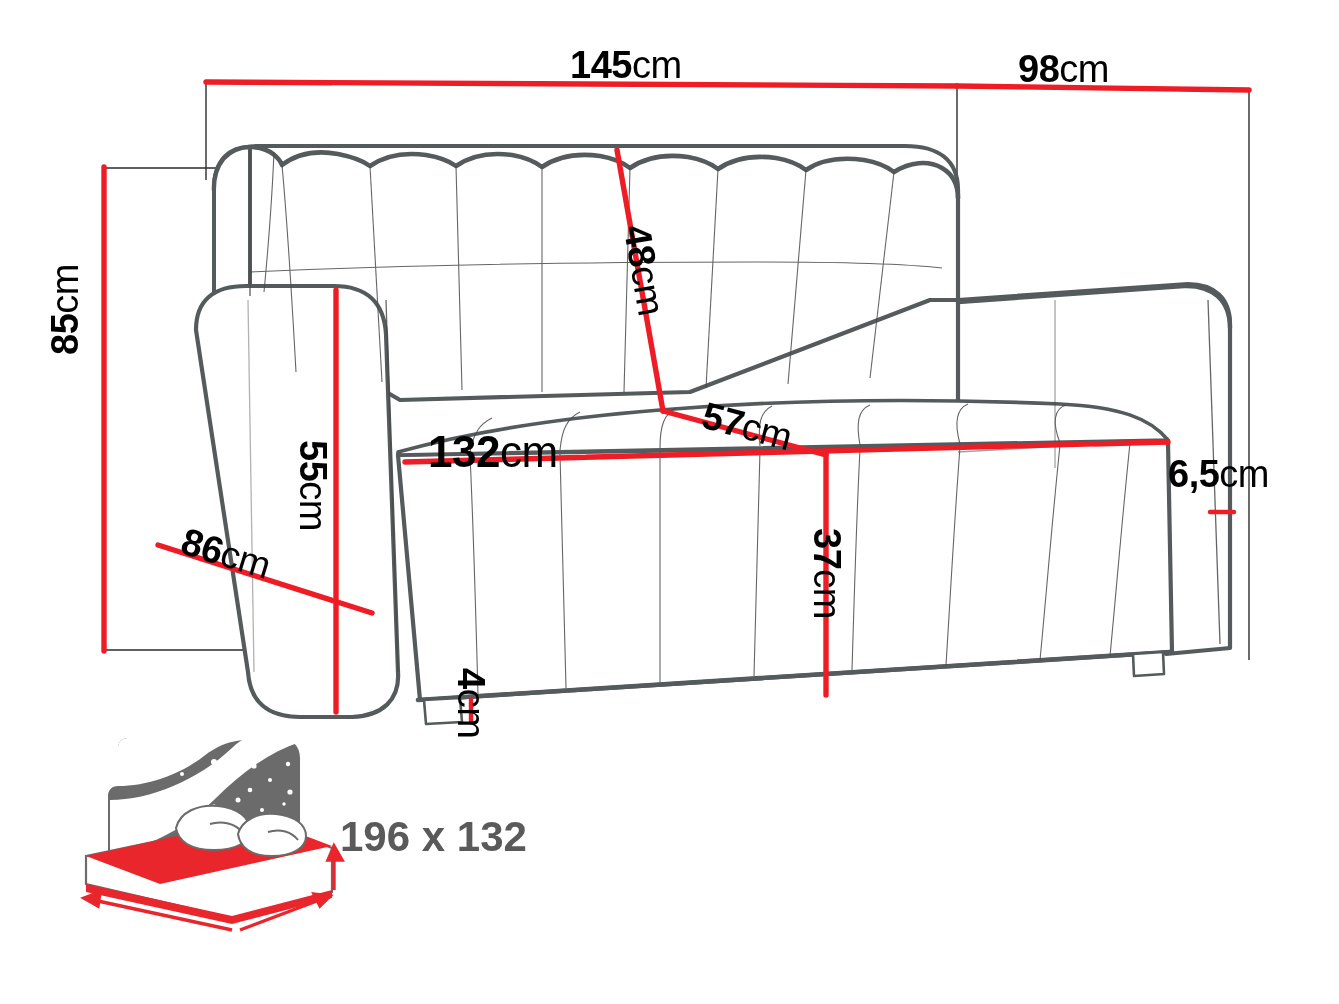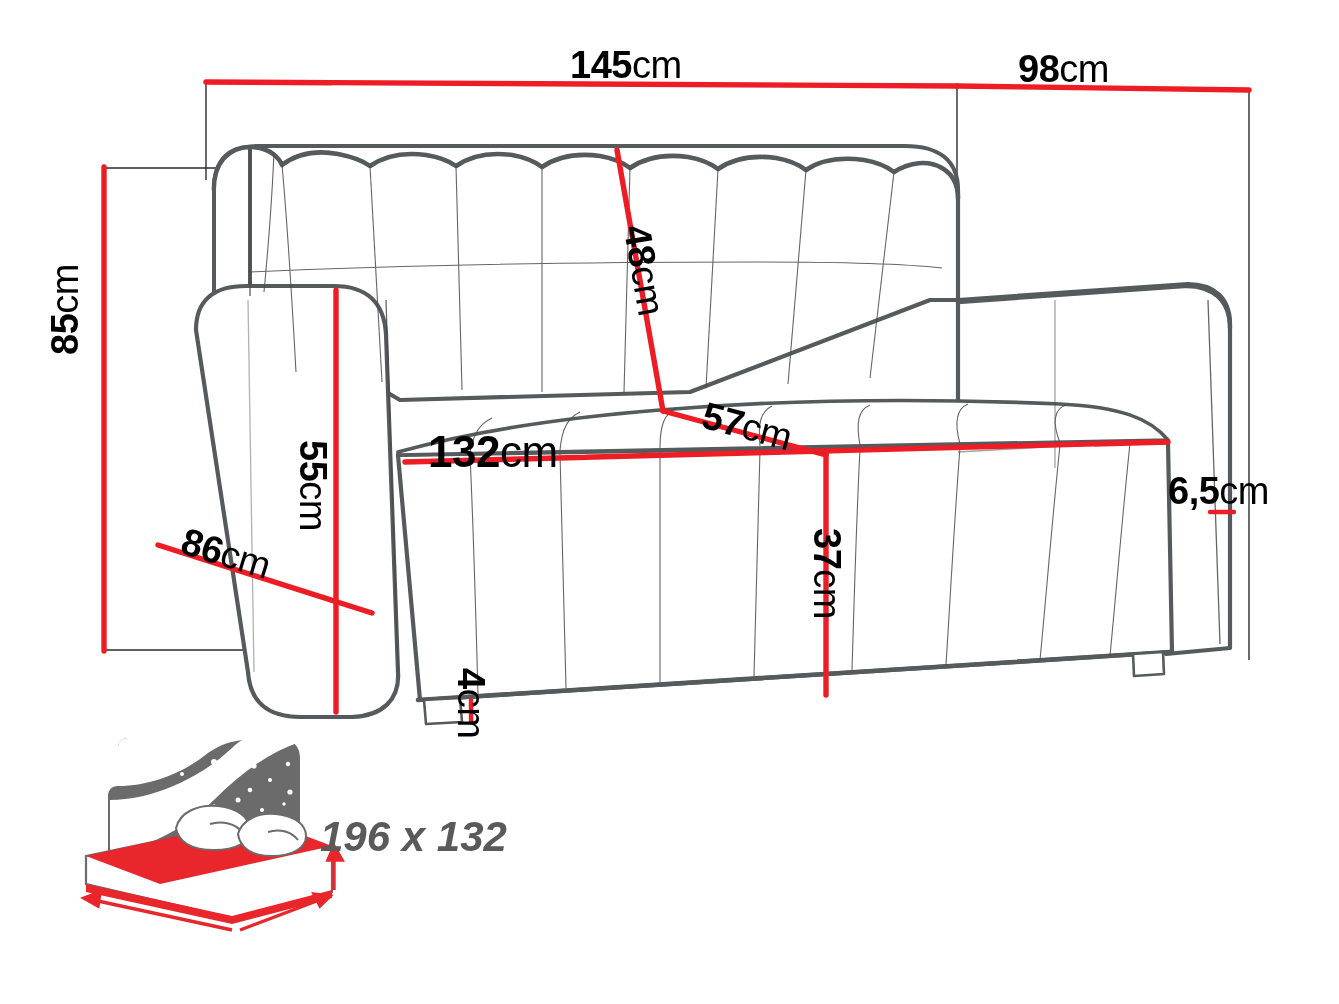--- a/index.html
+++ b/index.html
@@ -310,19 +310,19 @@
   </div>
 
   <div class="dimlabel" style="left:846px; top:528px; font-size:38px; transform:rotate(90deg); transform-origin:left top;">
     <span>37</span><span class="unit">cm</span>
   </div>
 
   <div class="dimlabel" style="left:490px; top:668px; font-size:38px; transform:rotate(90deg); transform-origin:left top;">
     <span>4</span><span class="unit">cm</span>
   </div>
 
-  <div class="dimlabel" style="left:1168px; top:472px; font-size:38px;text-align:center;">
+  <div class="dimlabel" style="left:1168px; top:455px; font-size:38px;text-align:center;">
     <span>6,5</span><span class="unit">cm</span>
   </div>
 
-  <div class="bedlabel" style="left:320px; top:816px; font-size:42px;font-style:italic;">196 x 132</div>
+  <div class="bedlabel" style="left:340px; top:816px; font-size:42px;">196 x 132</div>
 
 </div>
 
 </body></html>

